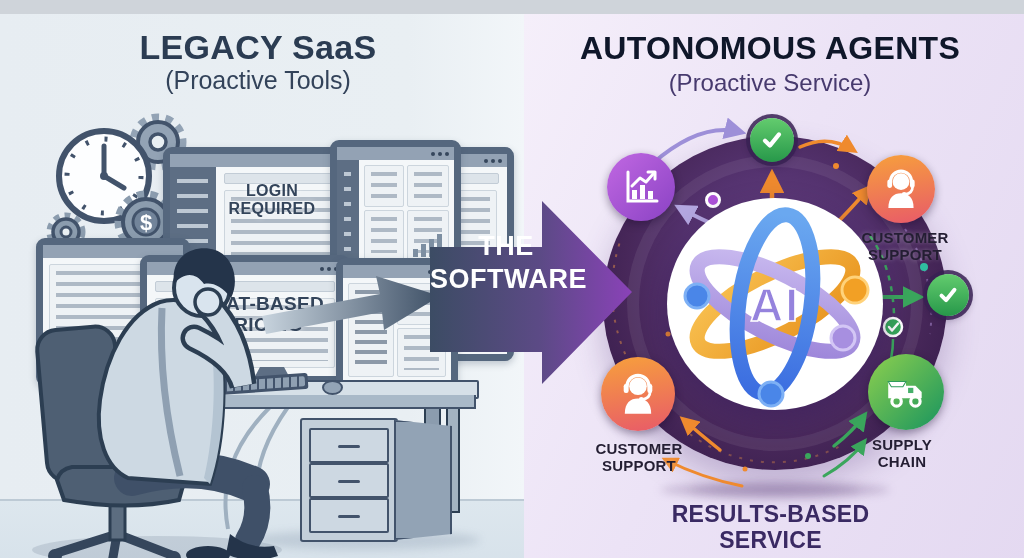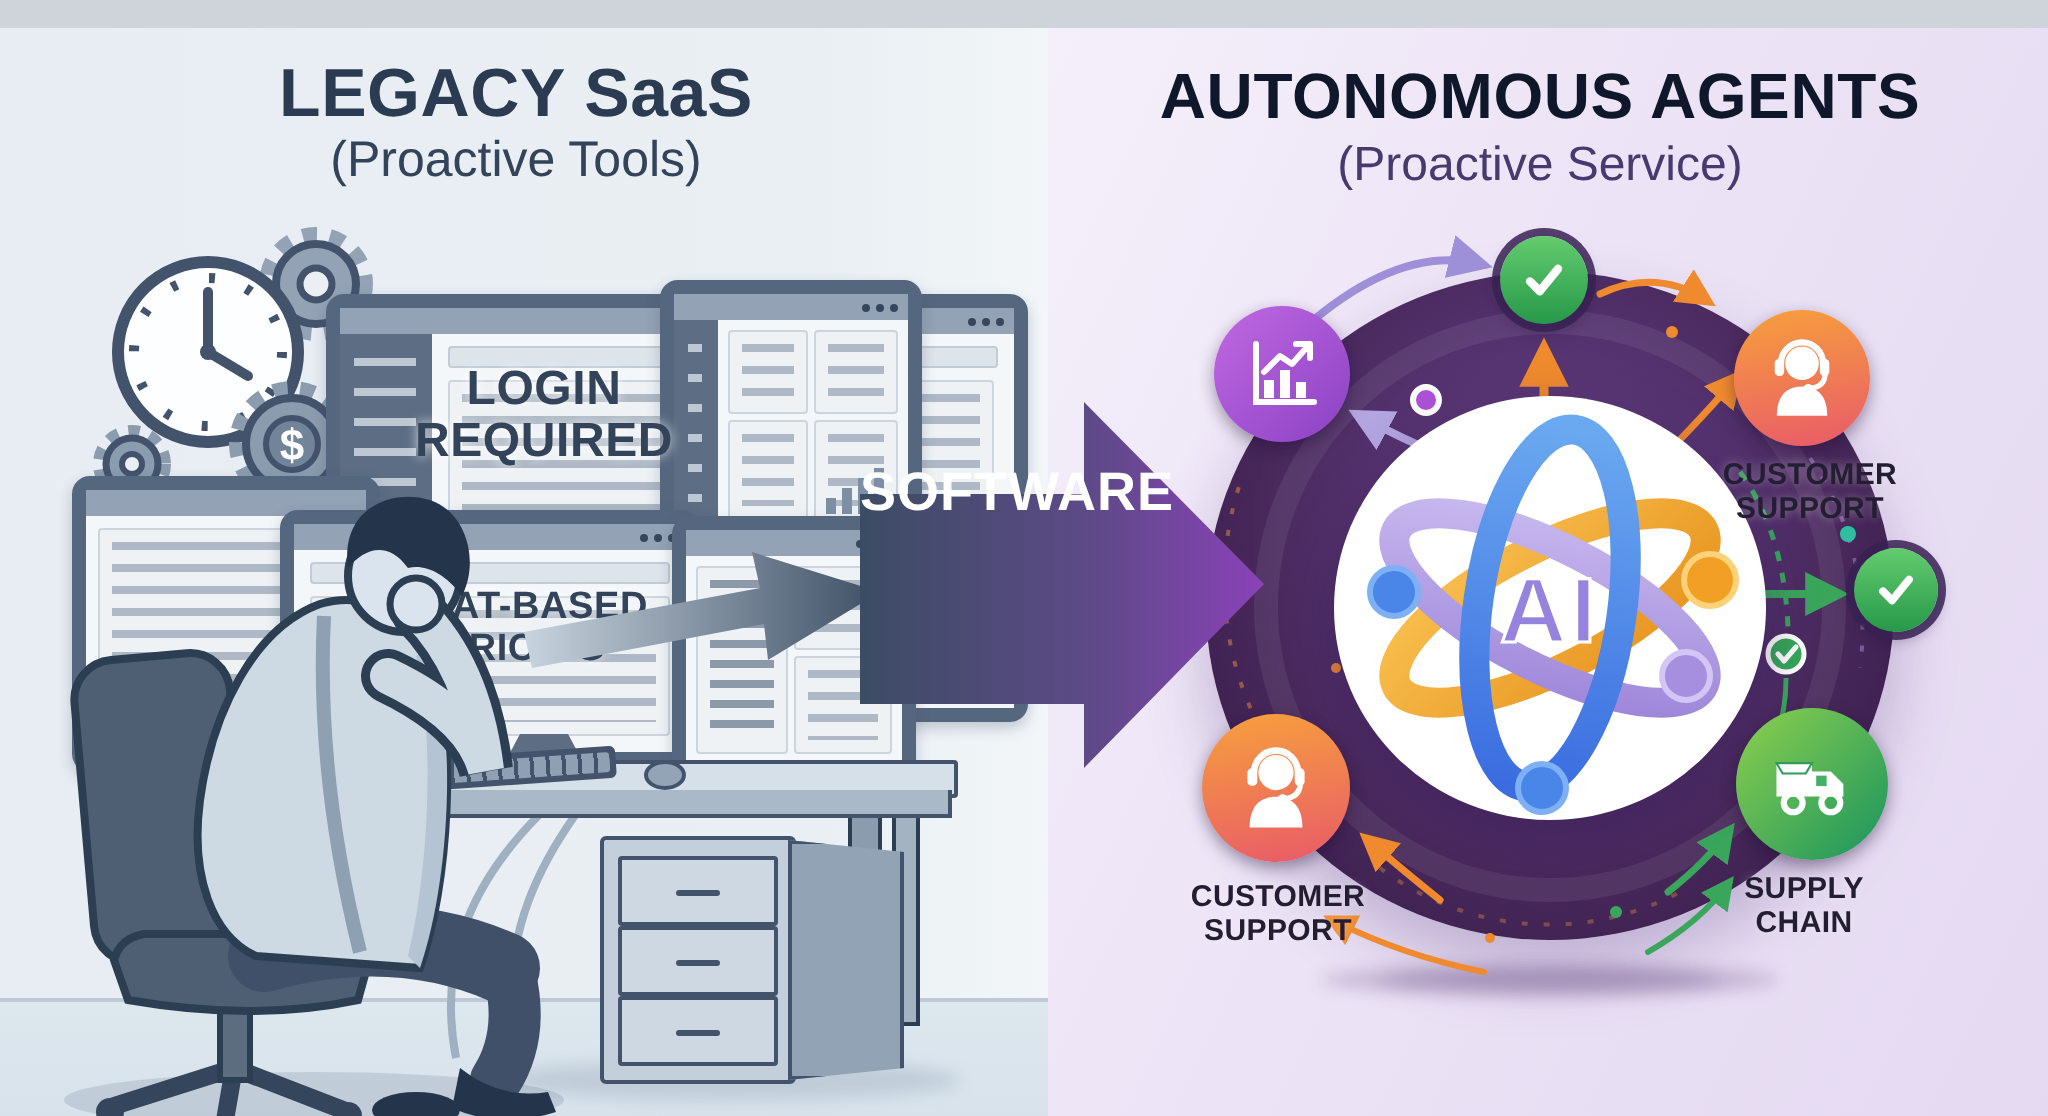--- a/index.html
+++ b/index.html
@@ -37,21 +37,21 @@
   .panel{position:absolute;background:#eef2f5;border:1px solid #ccd5dd;border-radius:2px;}
   .panel:after{content:"";position:absolute;left:6px;right:6px;top:6px;bottom:6px;
     background:repeating-linear-gradient(180deg,#aeb9c5 0 4px,transparent 4px 11px);}
   .panel.dark:after{background:repeating-linear-gradient(180deg,#8c99a8 0 4px,transparent 4px 10px);}
   .bars{position:absolute;display:flex;align-items:flex-end;gap:3px;}
   .bars i{display:block;width:5px;background:#7d8fa2;}
   .stand{position:absolute;background:#5d6e84;clip-path:polygon(20% 0,80% 0,100% 100%,0 100%);}
   .standbase{position:absolute;background:#6d7e92;border:2px solid #42536b;border-radius:4px;}
   .screen-label{position:absolute;font-weight:800;color:#33445a;text-align:center;line-height:1.1;
     letter-spacing:.3px;text-shadow:0 0 6px rgba(255,255,255,.8);}
-  .lbl-login{left:207px;top:168px;width:130px;font-size:24px;}
+  .lbl-login{left:207px;top:168px;width:130px;font-size:16px;}
   .lbl-pricing{left:196px;top:280px;width:132px;font-size:19px;}
 
   
   .desk-top{left:183px;top:366px;width:292px;height:15px;background:#d6e0e8;
     border:2px solid #42536b;border-radius:2px;}
   .desk-front{left:186px;top:381px;width:286px;height:12px;background:#a9b9c8;
     border:2px solid #42536b;border-top:none;}
   .leg{background:#8b9cae;border:2px solid #2c3e52;}
   .leg1{left:424px;top:393px;width:13px;height:112px;}
   .leg2{left:446px;top:392px;width:10px;height:103px;background:#a3b3c2;}
@@ -275,20 +275,21 @@
     <defs>
         <linearGradient id="agrad" x1="0" y1="0" x2="1" y2="0">
       <stop offset="0" stop-color="#3c4c64"></stop>
           <stop offset=".55" stop-color="#5c4a86"></stop>
           <stop offset="1" stop-color="#8a42b8"></stop>
         </linearGradient>
       </defs>
     <path d="M2,51 L114,51 L114,5 L204,96 L114,188 L114,156 L2,156 Z" fill="url(#agrad)"></path>
   </svg>
   <div class="abs big-arrow-label">
+    <div>THE</div>
     <div>SOFTWARE</div>
   </div>
 
   <div class="abs shadow-el" style="left:660px;top:468px;width:230px;height:16px;background:rgba(85,55,115,.22);z-index:2;"></div>
   <div class="abs disc" style="z-index:3;"></div>
 
   <svg class="abs" style="left:0;top:0;z-index:4;pointer-events:none;" width="1024" height="558" viewBox="0 0 1024 558">
     <defs>
       <marker id="mo" viewBox="0 0 10 10" refX="7" refY="5" markerWidth="5.5" markerHeight="5.5" orient="auto-start-reverse">
         <path d="M0,0 L10,5 L0,10 z" fill="#ef8a2e"></path>
@@ -407,14 +408,15 @@
       <path d="M31,18 Q31,24 24,25" stroke="#ffffff" stroke-width="2.5" fill="none" stroke-linecap="round"></path>
       <circle cx="23" cy="25" r="2.2" fill="#ffffff"></circle>
       </svg>
   </div>
 
   <div class="node-label" style="left:849px;top:216px;width:112px;z-index:8;">CUSTOMER SUPPORT</div>
   <div class="node-label" style="left:846px;top:423px;width:112px;z-index:8;">SUPPLY CHAIN</div>
   <div class="node-label" style="left:583px;top:427px;width:112px;z-index:8;">CUSTOMER SUPPORT</div>
 
   <div class="abs shadow-el" style="left:690px;top:470px;width:170px;height:12px;background:rgba(80,50,110,.2);z-index:3;"></div>
+  <div class="abs footer-label" style="z-index:8;">RESULTS-BASED SERVICE</div>
 
 </div>
 
 </body></html>

